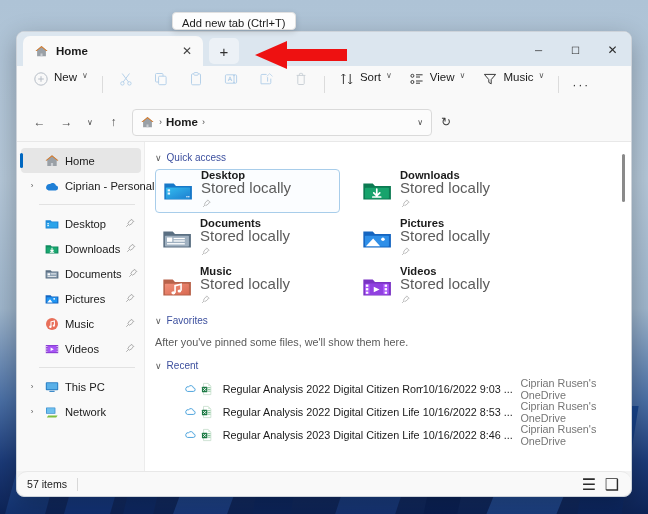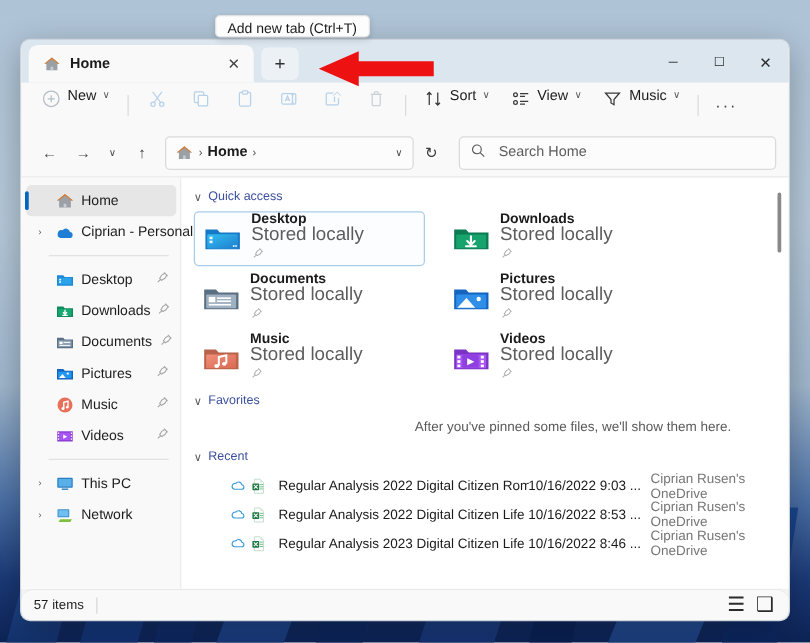--- a/index.html
+++ b/index.html
@@ -95,21 +95,21 @@
   .sec-title { font-size: 10px; color: #3c4f9e; }
   .tiles { display: flex; flex-wrap: wrap; width: 430px; }
   .tile { width: 185px; height: 44px; display: flex; align-items: center; gap: 9px; padding: 0 6px; border-radius: 4px; margin: 0 15px 4px 0; }
   .tile.focus { border: 1px solid #a8cdea; background: #fbfdff; }
   .tile-ico { width: 30px; height: 30px; flex: 0 0 auto; }
   .tile-txt { display: flex; flex-direction: column; gap: 0px; }
   .tile-name { font-size: 11.2px; color: #1b1b1b; font-weight: bold; line-height: 13px; }
   .tile-sub { font-size: 15px; color: #5c5c5c; line-height: 12px; }
   .tile-pin { margin-top: 1px; opacity: .45; }
 
-  .empty-msg { font-size: 10.8px; color: #5a5a5a; text-align: right; width: 430px; margin: 10px 0 12px 0; }
+  .empty-msg { font-size: 10.8px; color: #5a5a5a; text-align: left; width: 430px; margin: 10px 0 12px 0; }
 
   .rows { margin-top: 2px; }
   .row { height: 23px; display: flex; align-items: center; font-size: 10.8px; color: #1b1b1b; }
   .row-cloud { width: 18px; display: flex; justify-content: center; margin-left: 27px; }
   .row-file { width: 20px; display: flex; justify-content: center; margin-right: 7px; }
   .row-name { width: 225px; white-space: nowrap; overflow: hidden; }
   .row-date { width: 110px; color: #1b1b1b; }
   .row-loc { color: #767676; }
 
   .scrollbar { position: absolute; right: 2px; top: 6px; width: 10px; bottom: 4px; }
@@ -277,29 +277,20 @@
             <path d="M8 2.2 1.6 7.4h1.3L8 3.4l5.1 4h1.3z" fill="#e07b23"></path>
             <path d="M6.9 13v-3h2.2v3z" fill="#c9cdd2"></path>
           </svg>
       </span>
       <span class="crumb-sep">›</span>
       <span class="crumb-txt">Home</span>
       <span class="crumb-sep">›</span>
       <span class="crumb-caret">∨</span>
     </div>
     <div class="refresh">↻</div>
-    <div class="searchbox">
-      <span class="ico">
-        <svg viewBox="0 0 16 16" width="13" height="13" fill="none" stroke="#555" stroke-width="1.1">
-            <circle cx="6.8" cy="6.8" r="4.3"></circle>
-            <path d="M10 10 14 14"></path>
-          </svg>
-      </span>
-      <span class="search-ph">Search Home</span>
-    </div>
   </div>
 
   <div class="content">
 
     <div class="sidebar">
       <div class="side-vsep"></div>
 
       <div class="side-item sel">
         <span class="side-exp"></span>
         <span class="side-ico">

